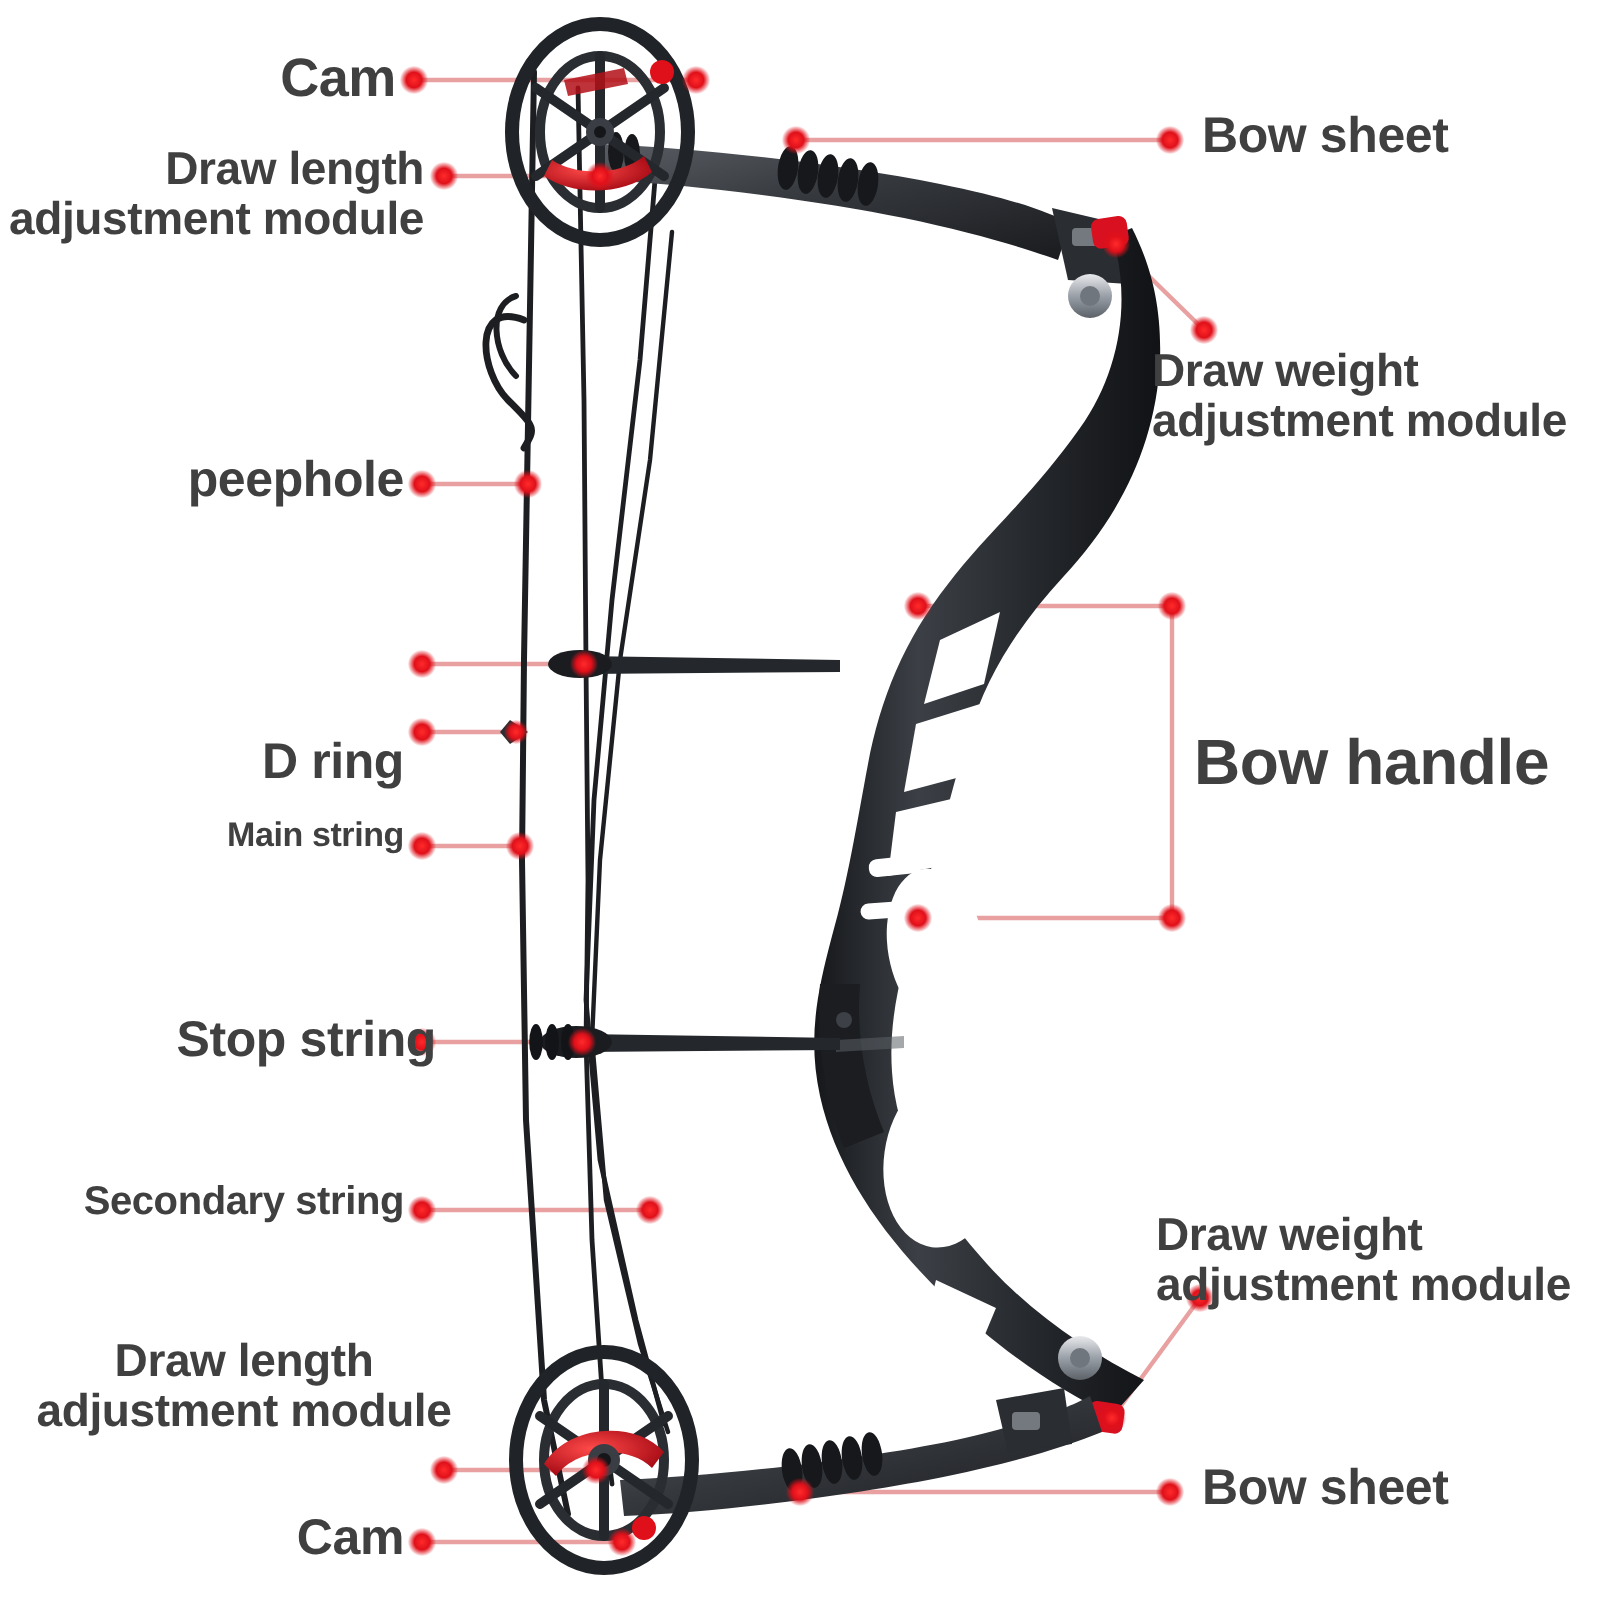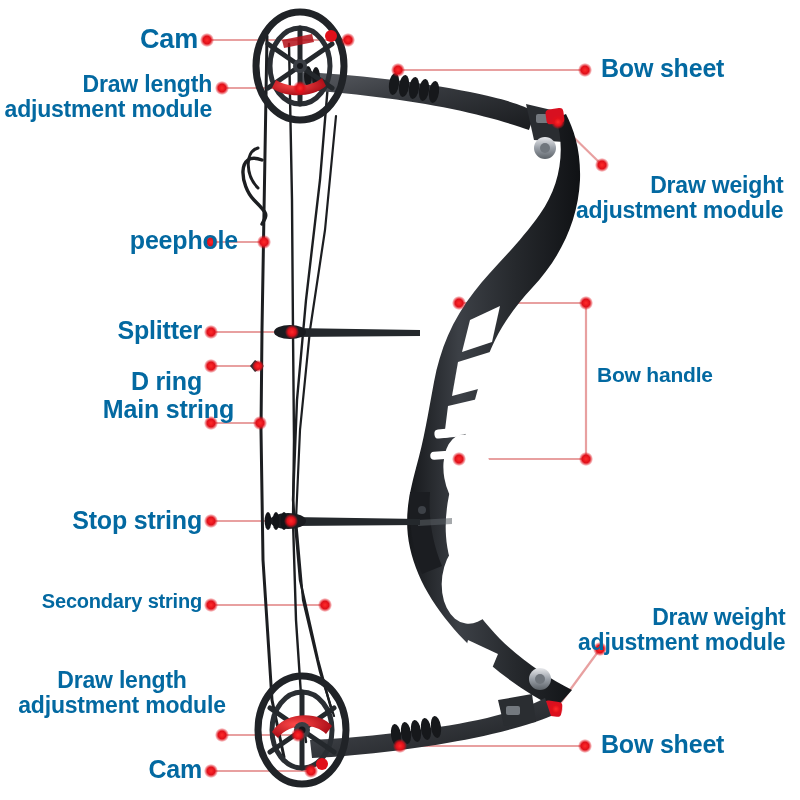--- a/index.html
+++ b/index.html
@@ -1,23 +1,23 @@
 <!DOCTYPE html>
 <html><head>
 <meta charset="utf-8">
 <style>
   html,body{margin:0;padding:0;background:#fff;}
   body{width:800px;height:800px;overflow:hidden;
        font-family:"Liberation Sans","DejaVu Sans",sans-serif;}
   #stage{position:relative;width:800px;height:800px;background:#ffffff;}
   #stage svg{position:absolute;left:0;top:0;}
-  .lbl{position:absolute;color:#0369a1;font-weight:700;line-height:1.08;
+  .lbl{position:absolute;color:#404040;font-weight:700;line-height:1.08;
        white-space:pre;letter-spacing:-.2px;}
   .r{text-align:right;}
-  .l{text-align:right;}
+  .l{text-align:left;}
   .c{text-align:center;}
 </style>
 </head>
 <body>
 
 <div id="stage">
 
   <svg width="800" height="800" viewBox="0 0 800 800">
     <defs>
       <linearGradient id="limbG" x1="0" y1="0" x2="1" y2="1">
@@ -238,39 +238,38 @@
       <circle cx="400" cy="746" r="7" fill="url(#dotG)"></circle>
       <circle cx="459" cy="303" r="7" fill="url(#dotG)"></circle>
       <circle cx="459" cy="459" r="7" fill="url(#dotG)"></circle>
     </g>
   </svg>
 
   <div class="lbl r" style="left:0;width:198px;top:25px;font-size:27px;">Cam</div>
 
   <div class="lbl r" style="left:0;width:212px;top:72px;font-size:23px;"><span>Draw length</span><br><span>adjustment module</span></div>
 
-  <div class="lbl r" style="left:0;width:202px;top:227px;font-size:25px;padding-left:36px;">peephole</div>
-
-  <div class="lbl r" style="left:0;width:202px;top:317px;font-size:25px;">Splitter</div>
+  <div class="lbl r" style="left:0;width:202px;top:227px;font-size:25px;">peephole</div>
+
 
   <div class="lbl r" style="left:0;width:202px;top:368px;font-size:25px;">D ring</div>
 
-  <div class="lbl r" style="left:0;width:202px;top:396px;font-size:25px;padding-left:32px;">Main string</div>
-
-  <div class="lbl r" style="left:0;width:202px;top:507px;font-size:25px;">Stop string</div>
+  <div class="lbl r" style="left:0;width:202px;top:409px;font-size:17px;">Main string</div>
+
+  <div class="lbl r" style="left:0;width:202px;top:507px;font-size:25px;padding-left:16px;">Stop string</div>
 
   <div class="lbl r" style="left:0;width:202px;top:591px;font-size:20px;">Secondary string</div>
 
   <div class="lbl c" style="left:10px;width:224px;top:668px;font-size:23px;"><span>Draw length</span><br><span>adjustment module</span></div>
 
   <div class="lbl r" style="left:0;width:202px;top:756px;font-size:25px;">Cam</div>
 
   <div class="lbl l" style="left:601px;top:55px;font-size:25px;">Bow sheet</div>
 
   <div class="lbl l" style="left:576px;top:173px;font-size:23px;"><span>Draw weight</span><br><span>adjustment module</span></div>
 
-  <div class="lbl l" style="left:597px;top:364px;font-size:21px;">Bow handle</div>
+  <div class="lbl l" style="left:597px;top:364px;font-size:32px;">Bow handle</div>
 
   <div class="lbl l" style="left:578px;top:605px;font-size:23px;"><span>Draw weight</span><br><span>adjustment module</span></div>
 
   <div class="lbl l" style="left:601px;top:731px;font-size:25px;">Bow sheet</div>
 
 </div>
 
 </body></html>

